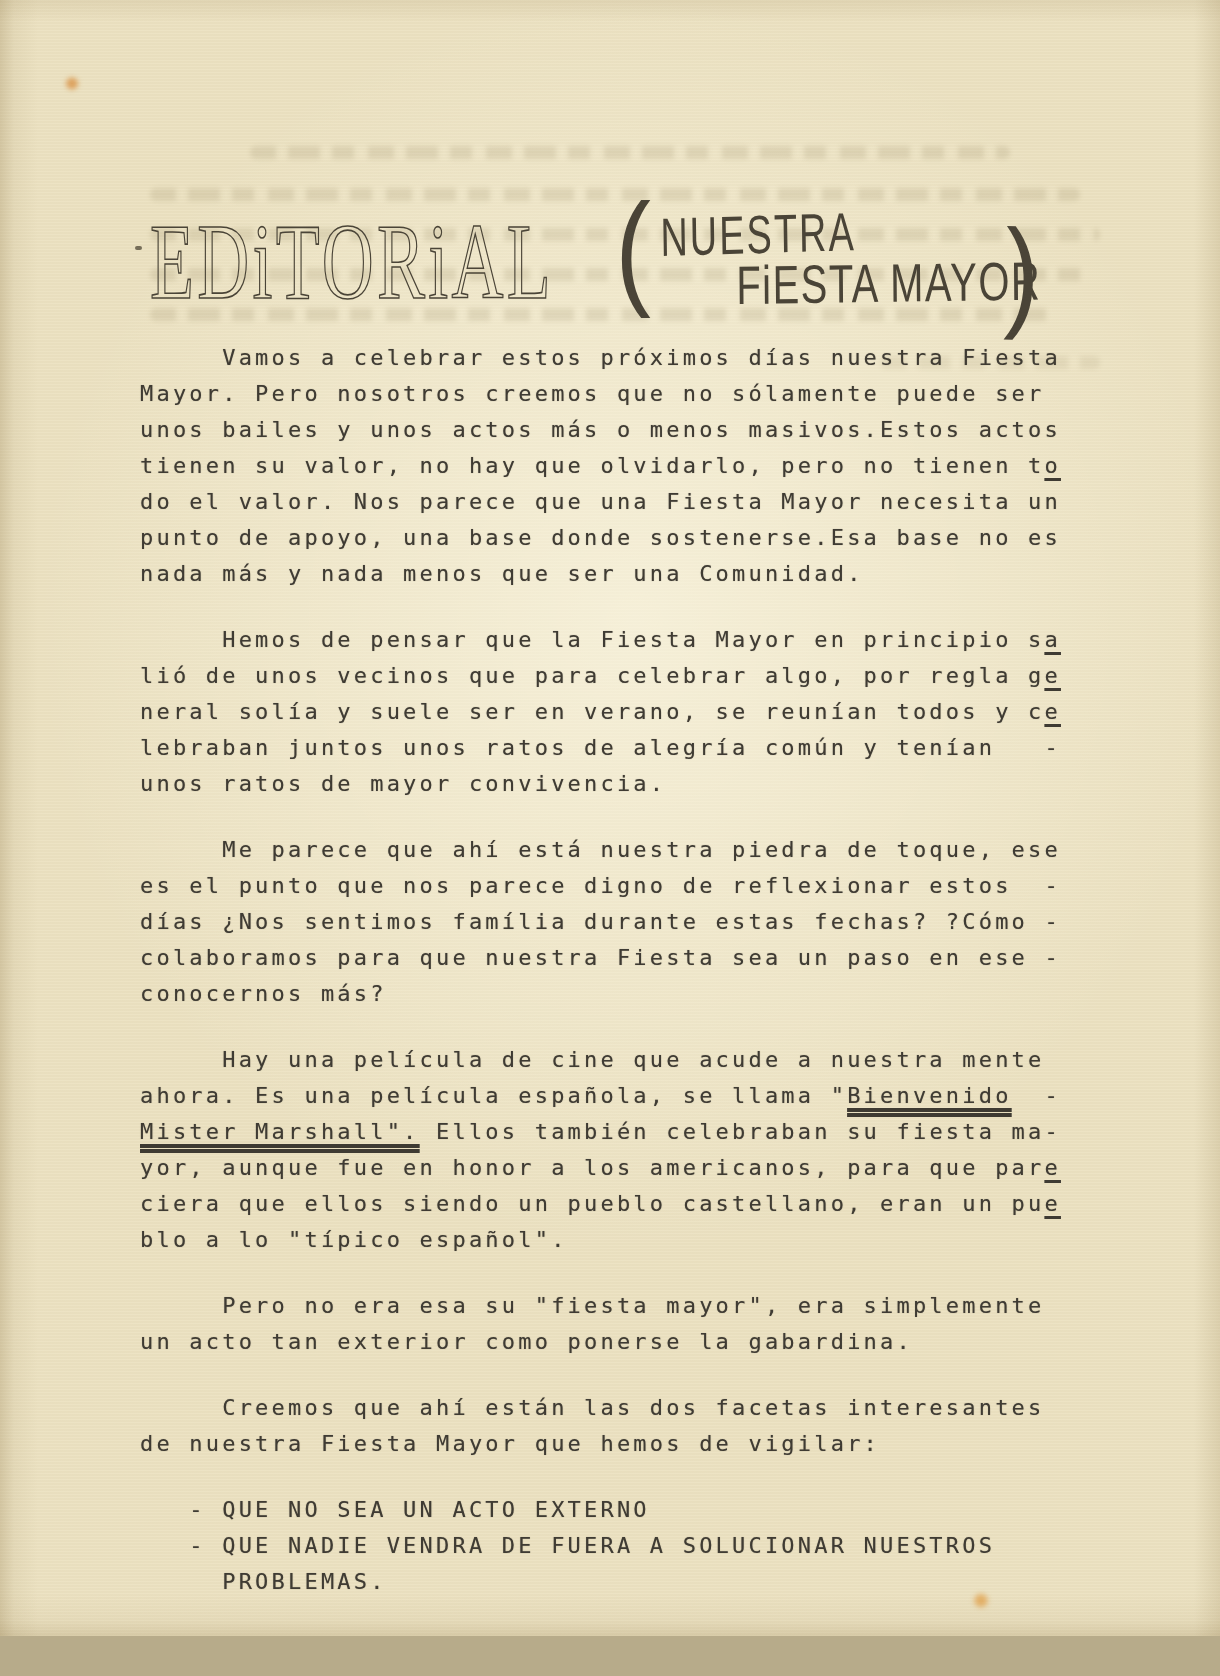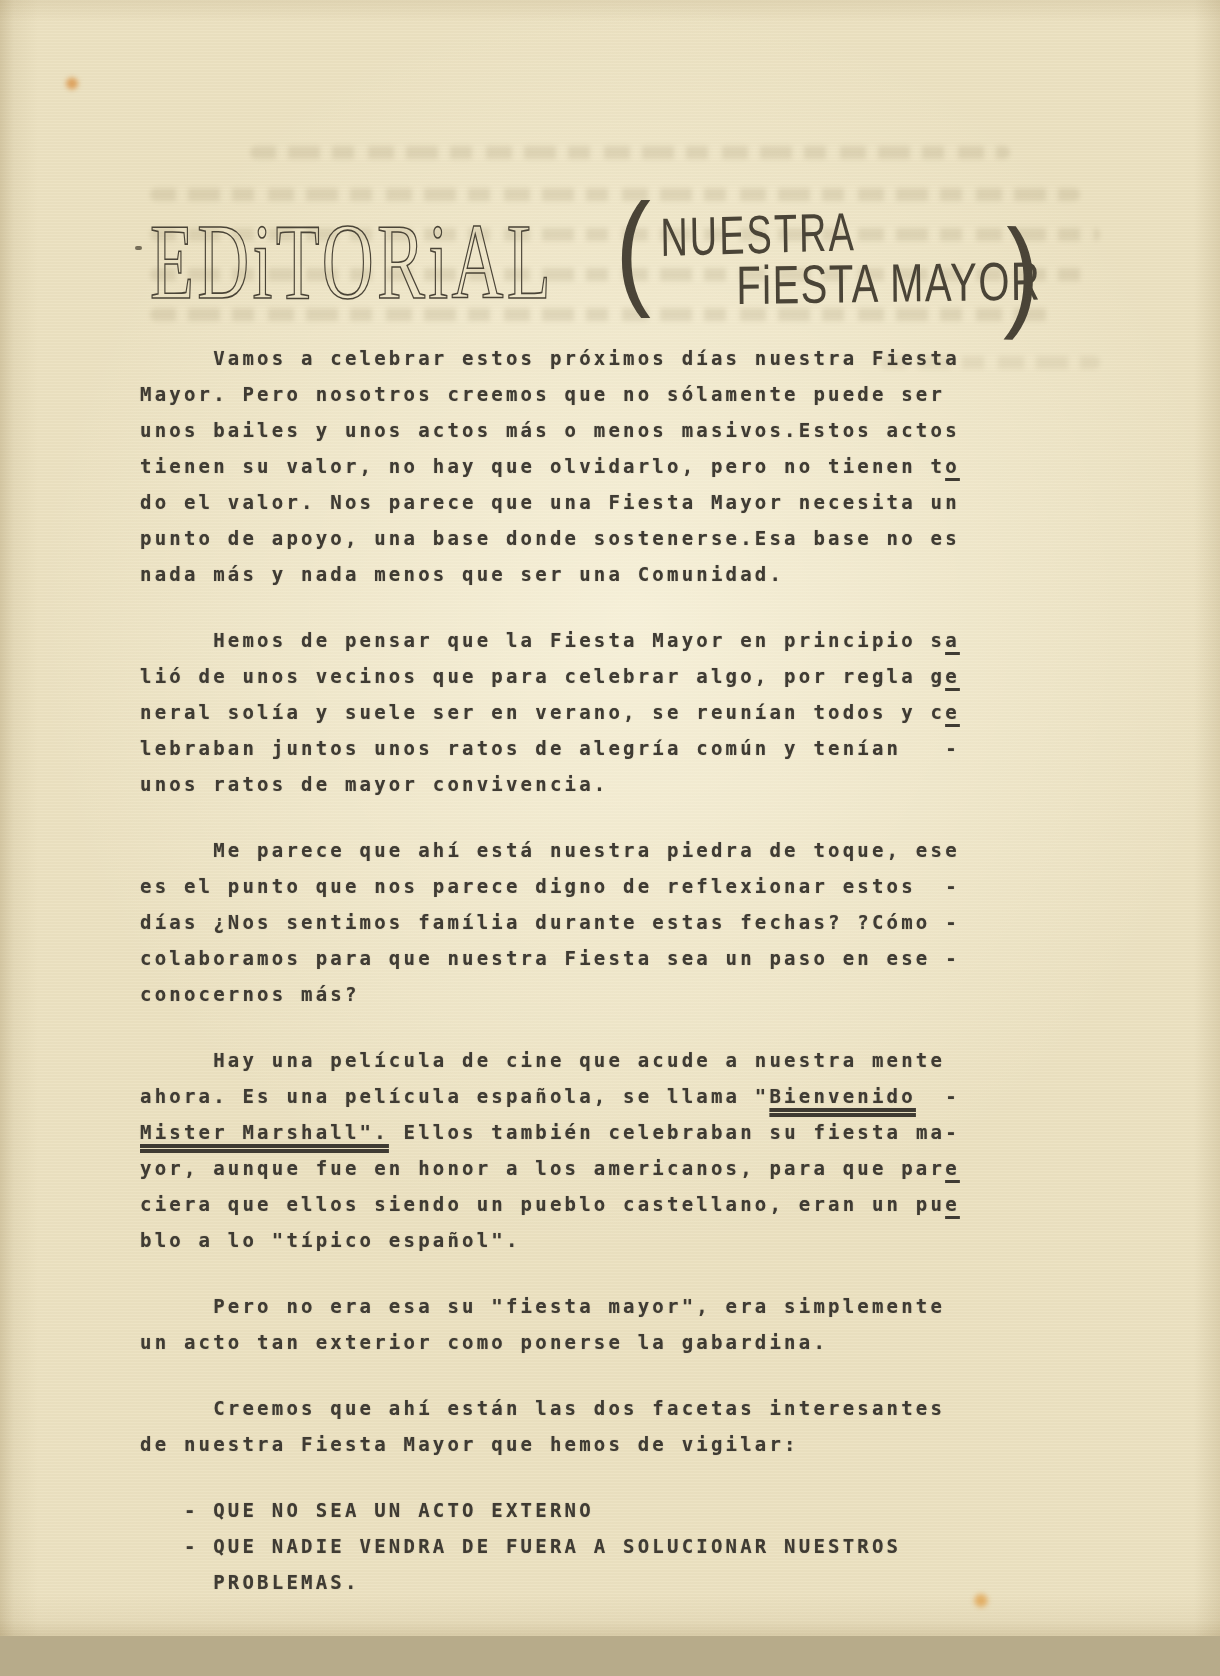--- a/index.html
+++ b/index.html
@@ -38,24 +38,23 @@
   }
   .sub2{
     position:absolute;left:736px;top:254px;font-family:"Liberation Sans",sans-serif;
     font-size:54px;letter-spacing:2px;color:#4a4437;
     transform:scaleX(.74) rotate(-.6deg);transform-origin:left top;white-space:pre;
   }
   .ink-dot{position:absolute;left:135px;top:246px;width:7px;height:4px;background:#57503f;border-radius:2px;opacity:.8;}
   
   #body-text{
     position:absolute;left:140px;top:340px;width:1010px;
-    font-size:19px;line-height:36px;letter-spacing:3.2px;
+    font-size:22px;line-height:36px;letter-spacing:3.2px;
     color:#3f3b33;white-space:pre;
     text-shadow:0 0 1px rgba(63,59,51,.45);
-    font-weight:bold;
   }
   #body-text .para{margin:0 0 30px 0;}
   #body-text .line{height:36px;}
   .u1{text-decoration:underline;text-decoration-thickness:2.5px;text-underline-offset:5px;}
   .u2{text-decoration:underline double;text-decoration-thickness:4px;text-underline-offset:5px;}
   
   .stain{position:absolute;border-radius:50%;filter:blur(2px);}
   .stain-1{left:64px;top:76px;width:16px;height:15px;background:radial-gradient(circle,rgba(216,142,62,.75) 0 30%,rgba(216,142,62,.25) 60%,rgba(216,142,62,0) 75%);}
   .stain-2{left:972px;top:1592px;width:18px;height:17px;background:radial-gradient(circle,rgba(223,150,55,.65) 0 30%,rgba(223,150,55,.2) 60%,rgba(223,150,55,0) 75%);}
 </style>

